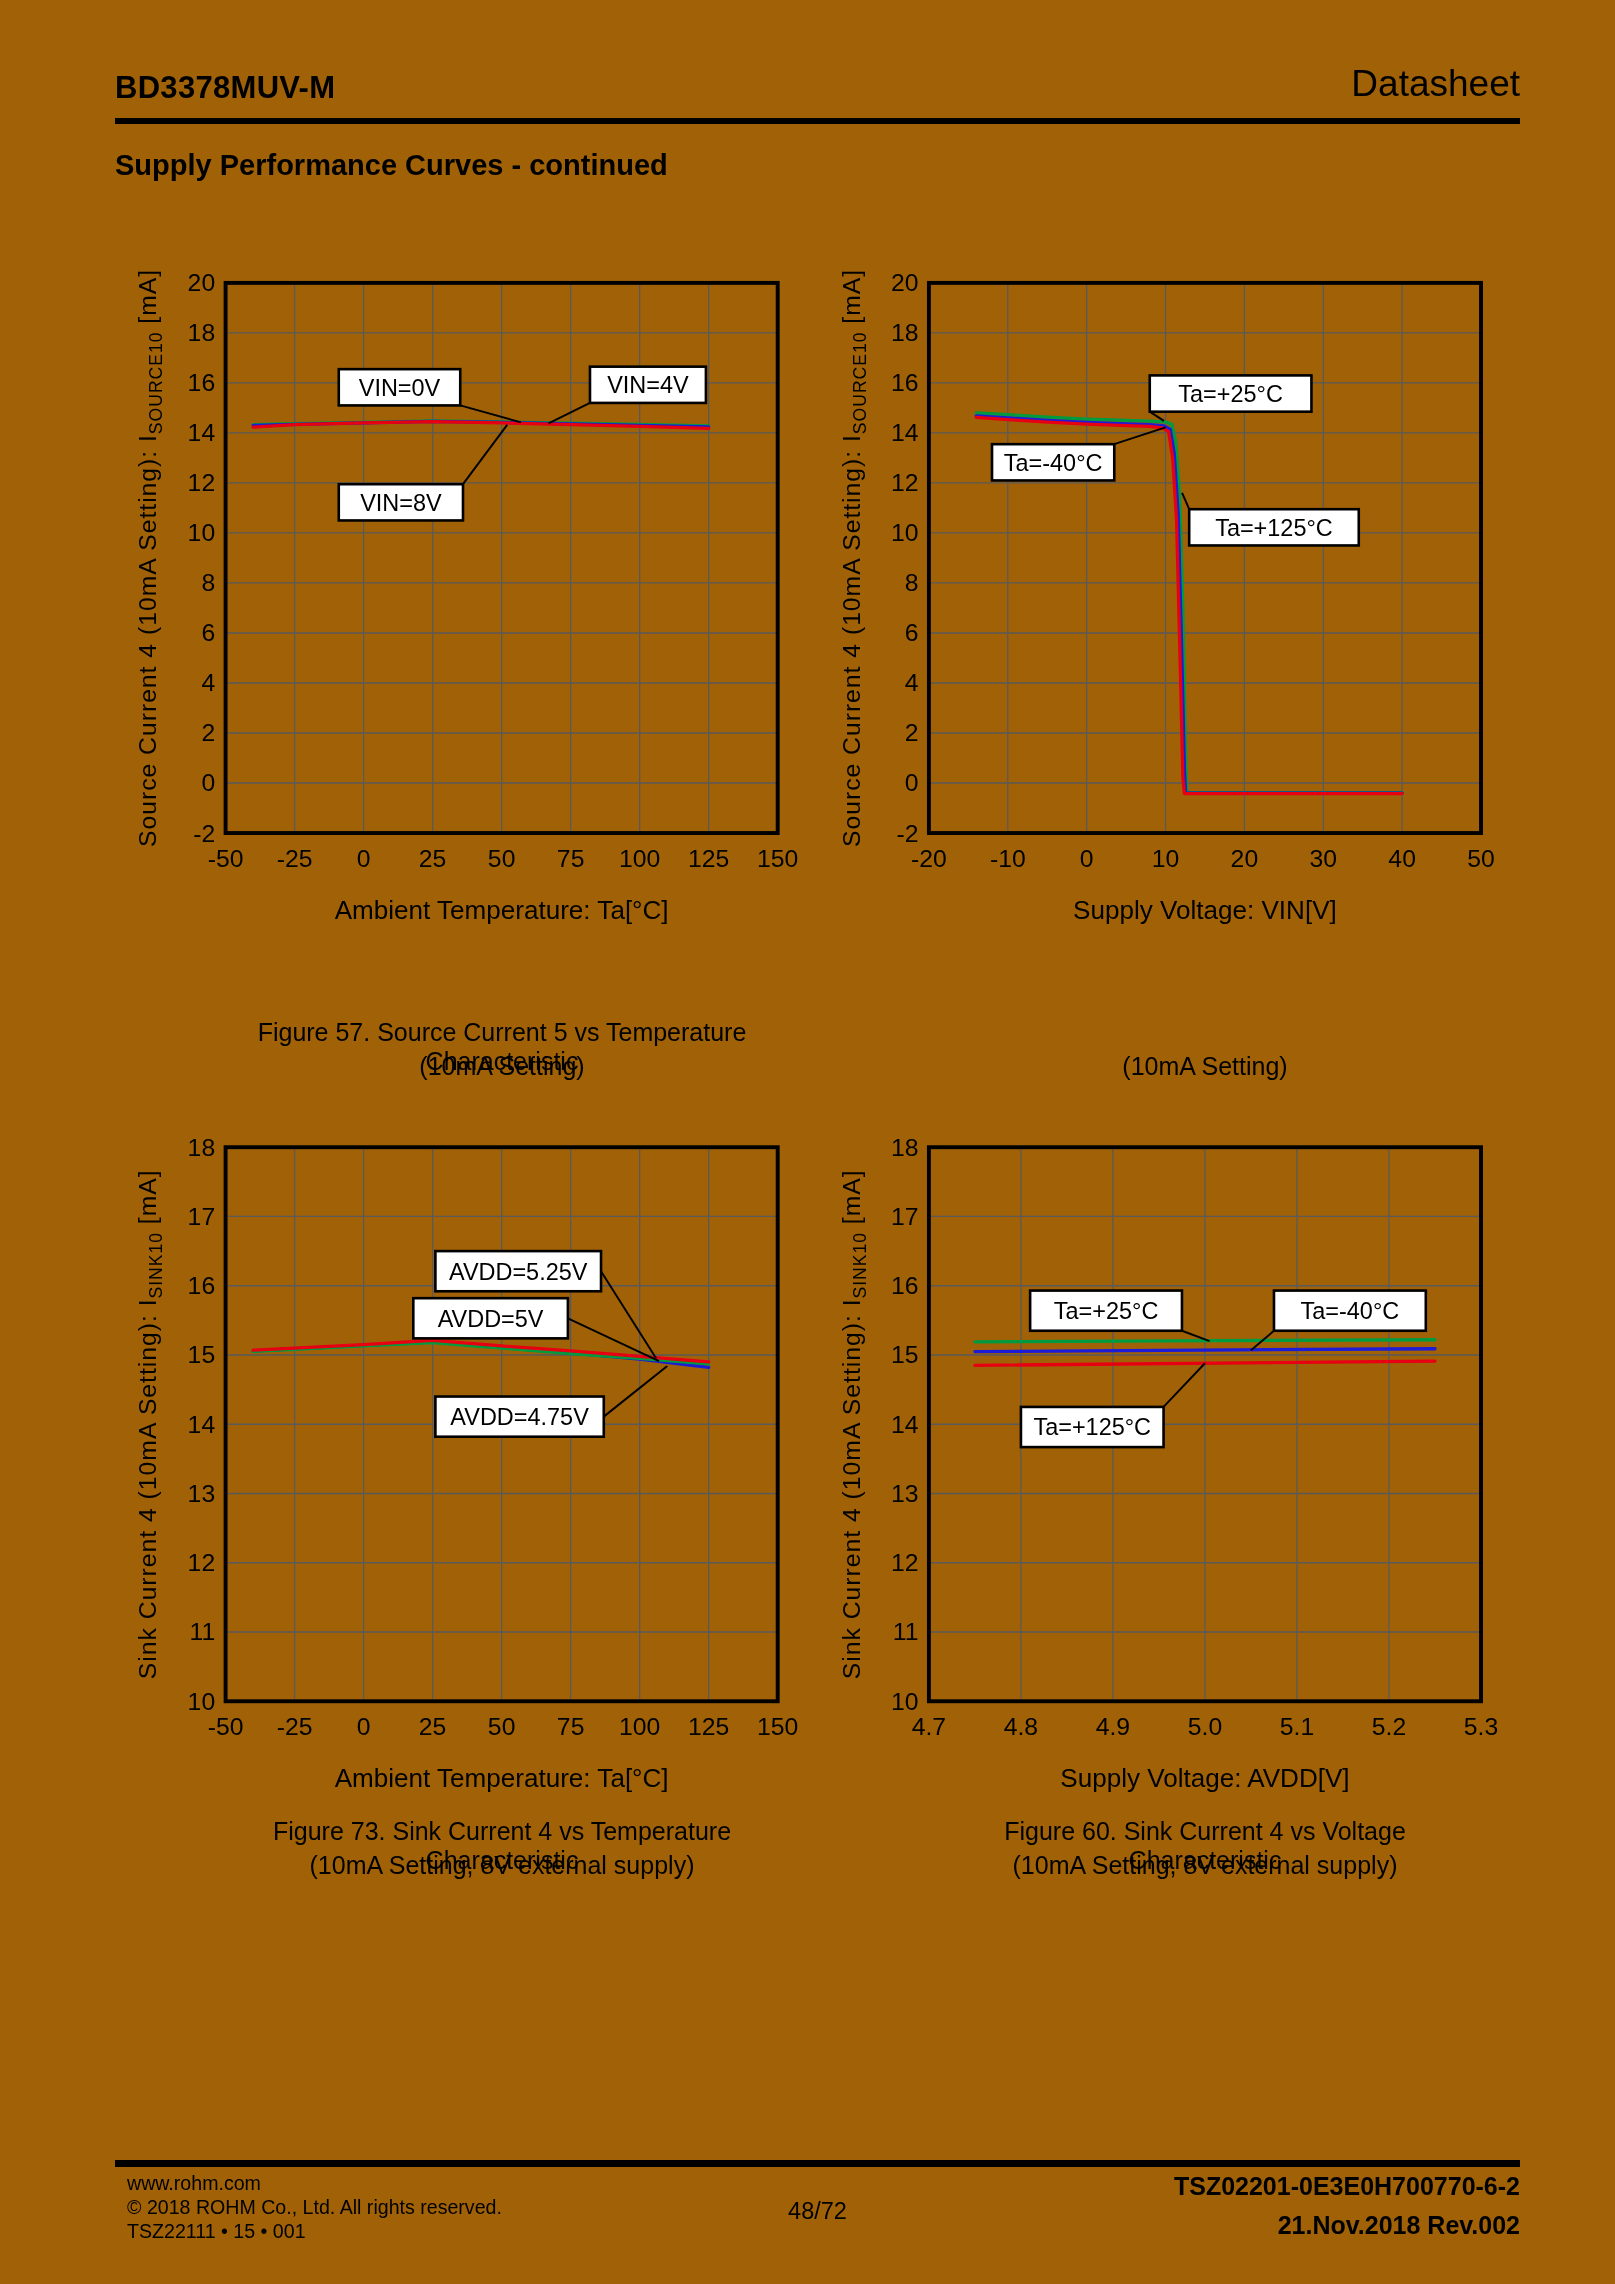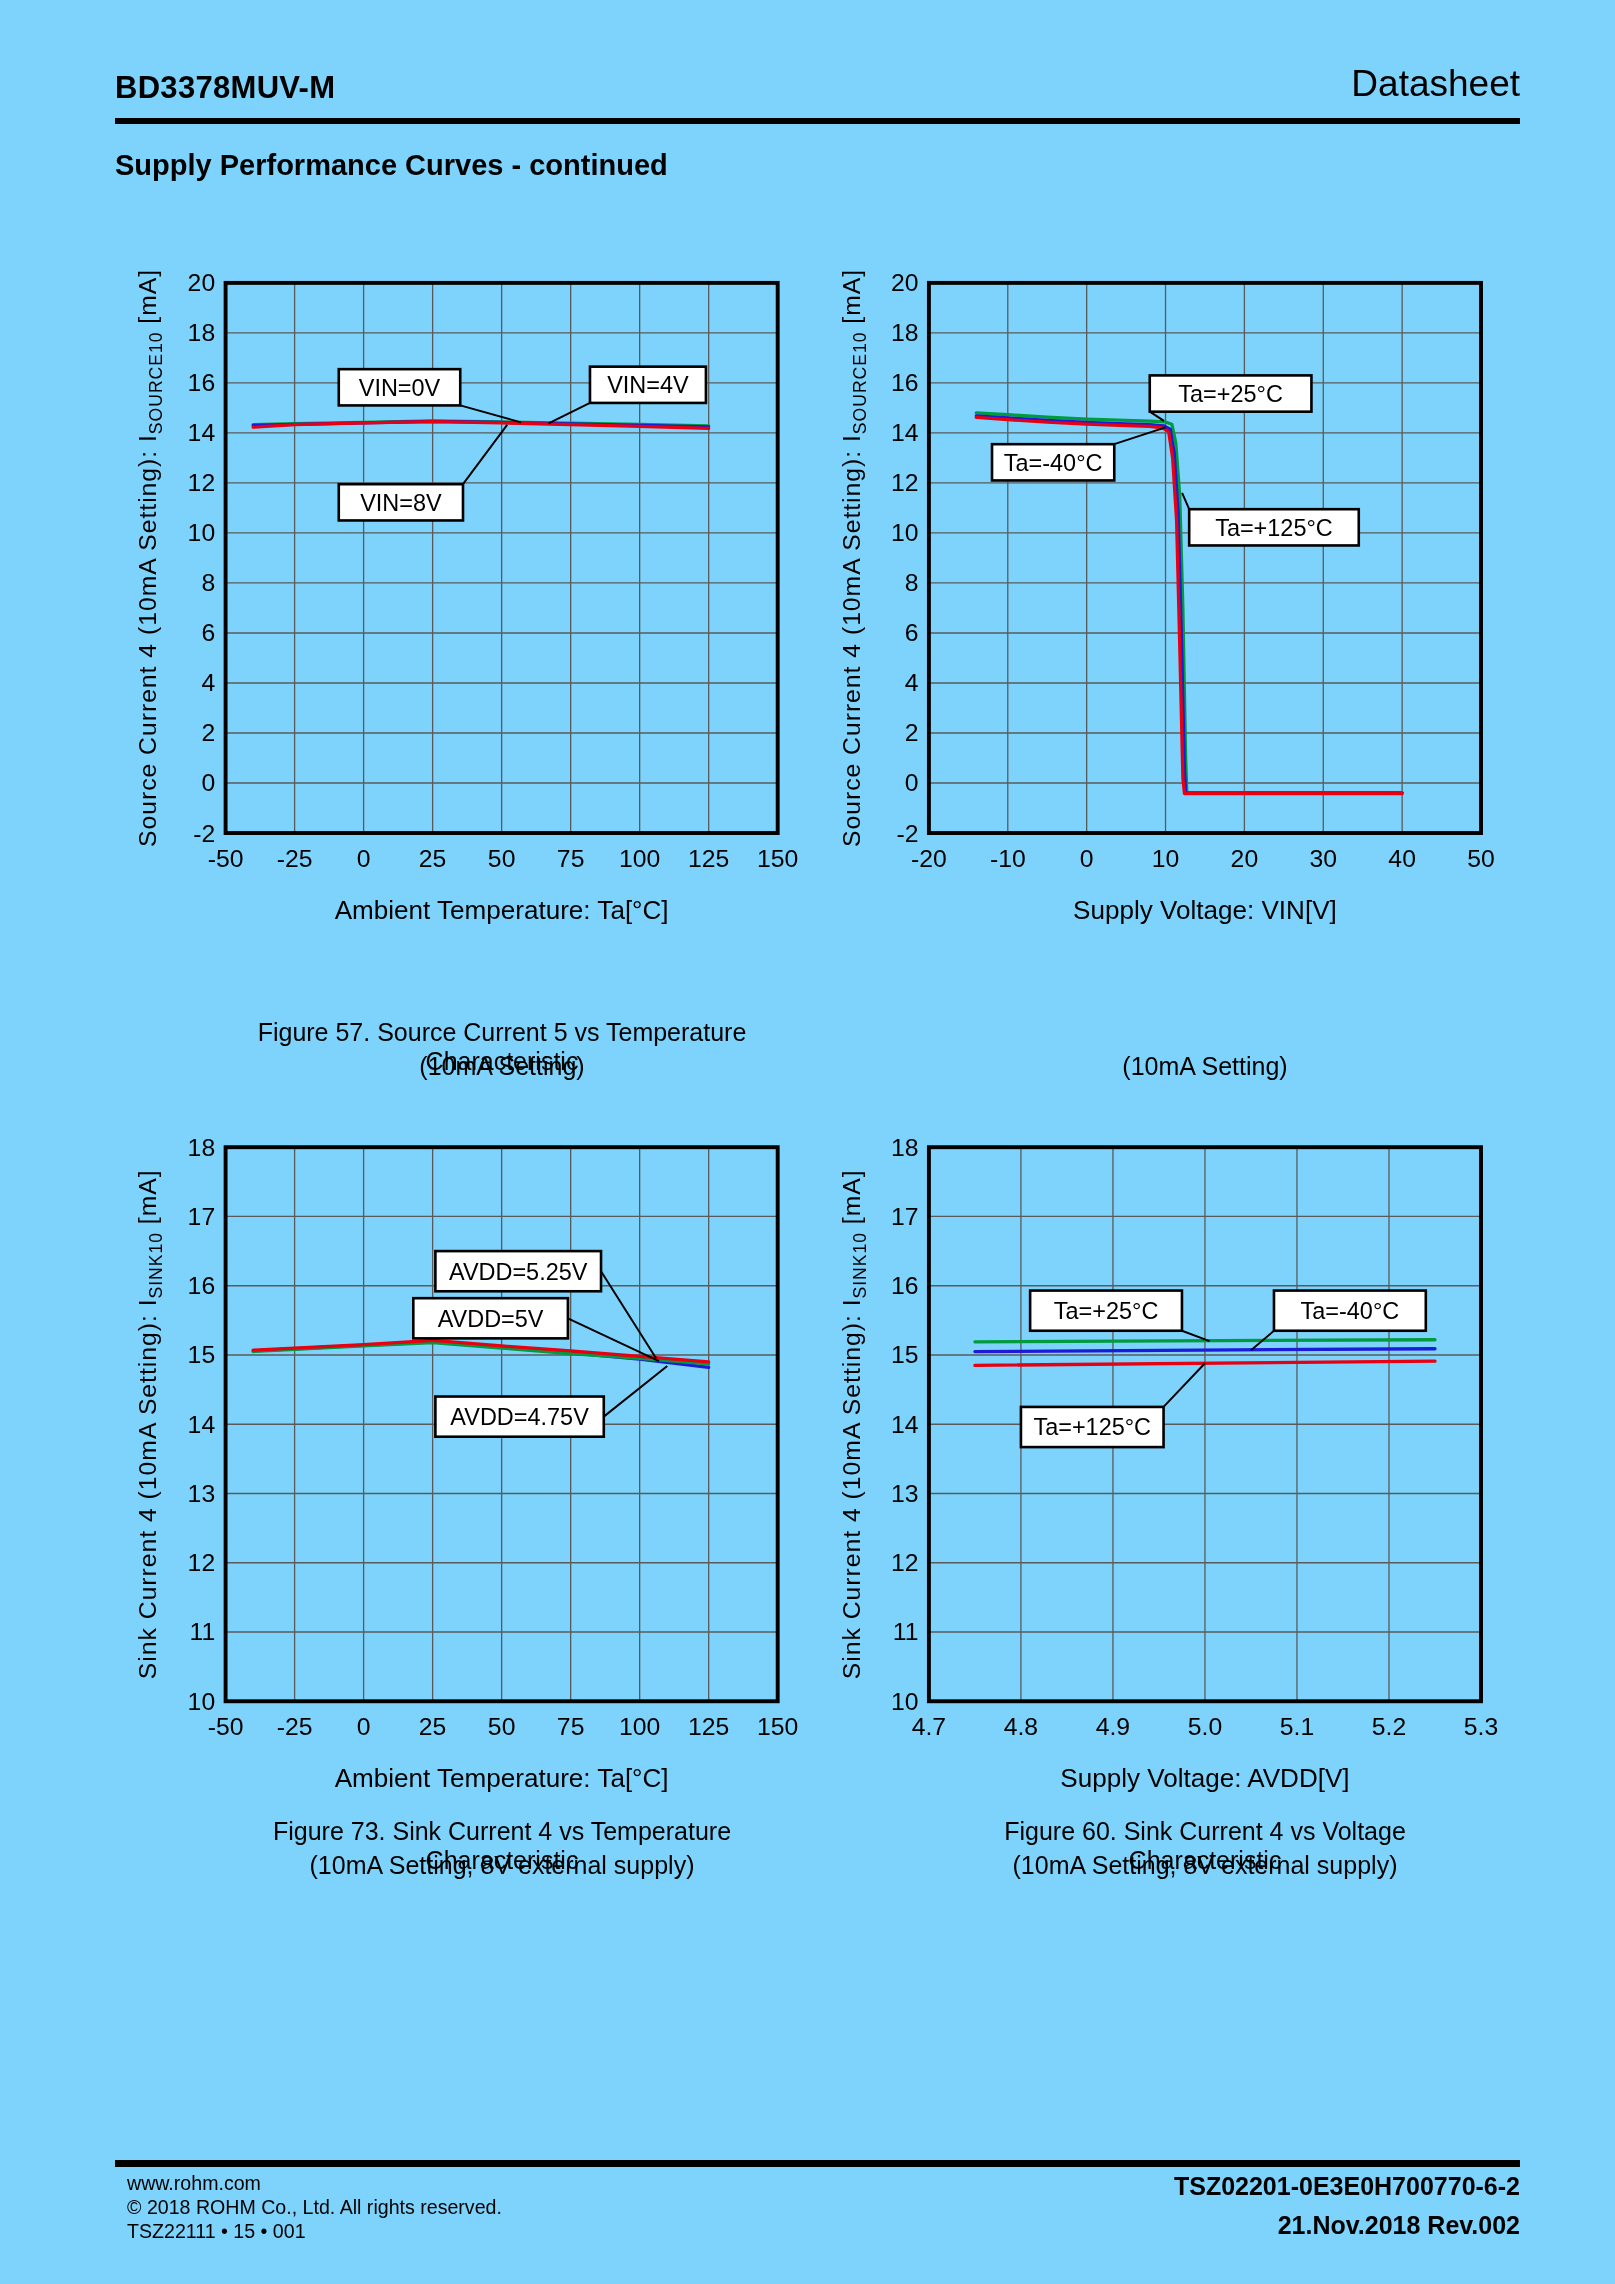--- a/index.html
+++ b/index.html
@@ -1,16 +1,16 @@
 <!DOCTYPE html>
 <html style="font-size:10.4px"><head>
 <meta charset="utf-8">
 <style>
   html,body{margin:0;padding:0;background:#9a9a9a;}
-  .page{position:relative;width:1616px;height:2284px;background:#7dd3fc;overflow:hidden;
+  .page{position:relative;width:1616px;height:2284px;background:#a16207;overflow:hidden;
         font-family:"Liberation Sans", sans-serif;color:#000;}
   .abs{position:absolute;}
   .hdr-title{left:115px;top:70px;font-size:31px;font-weight:bold;letter-spacing:0.3px;}
   .hdr-doctype{left:115px;top:63px;width:1405px;text-align:right;font-size:37px;}
   .rule{left:115px;width:1405px;background:#000;}
   .hdr-rule{top:118px;height:5.9px;}
   .section-title{left:115px;top:149px;font-size:29px;font-weight:bold;}
   .caption{font-size:25px;text-align:center;width:552px;}
   .ftr-rule{top:2160px;height:6.5px;}
   .ftr-small{font-size:19.6px;line-height:23.5px;margin-left:12px;}
@@ -279,17 +279,18 @@
   <div class="abs caption" style="left:929px;top:1052px">(10mA Setting)</div>
   <div class="abs caption" style="left:226px;top:1817px">Figure 73. Sink Current 4 vs Temperature Characteristic</div>
   <div class="abs caption" style="left:226px;top:1851px">(10mA Setting, 8V external supply)</div>
   <div class="abs caption" style="left:929px;top:1817px">Figure 60. Sink Current 4 vs Voltage Characteristic</div>
   <div class="abs caption" style="left:929px;top:1851px">(10mA Setting, 8V external supply)</div>
 
   <div class="abs rule ftr-rule"></div>
   <div class="abs ftr-small ftr-left" style="top:2172px">www.rohm.com</div>
   <div class="abs ftr-small ftr-left" style="top:2196px">© 2018 ROHM Co., Ltd. All rights reserved.</div>
   <div class="abs ftr-small ftr-left" style="top:2220px">TSZ22111 • 15 • 001</div>
+  <div class="abs ftr-center" style="top:2198px">48/72</div>
   <div class="abs ftr-right" style="top:2172px">TSZ02201-0E3E0H700770-6-2</div>
   <div class="abs ftr-right" style="top:2211px">21.Nov.2018 Rev.002</div>
 
 </div>
 
 
 </body></html>

